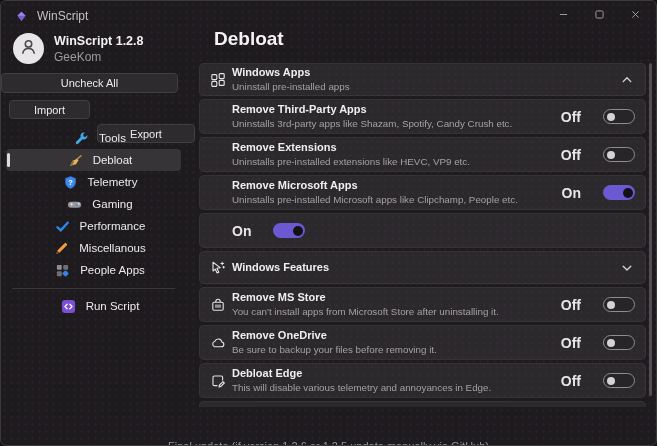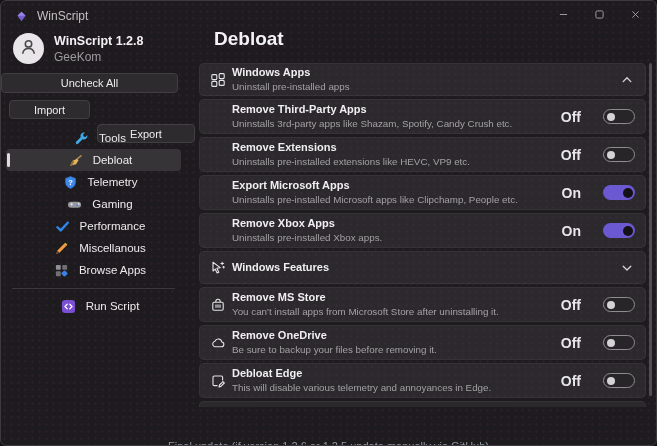--- a/index.html
+++ b/index.html
@@ -174,21 +174,21 @@
         </div>
         <div class="nav-item">
           <span class="nicon">
             <svg viewBox="0 0 16 16">
               <rect x="2" y="2" width="5.2" height="5.2" rx="1" fill="#8e8e93"></rect>
               <rect x="8.8" y="2" width="5.2" height="5.2" rx="1" fill="#6f6f74"></rect>
               <rect x="2" y="8.8" width="5.2" height="5.2" rx="1" fill="#6f6f74"></rect>
               <rect x="8.6" y="8.6" width="5.2" height="5.2" rx="1" transform="rotate(45 11.2 11.2)" fill="#3b82e6"></rect>
             </svg>
           </span>
-          <span class="nlabel">Browse Apps</span>
+          <span class="nlabel">People Apps</span>
         </div>
         <div class="nav-divider"></div>
         <div class="nav-item">
           <span class="nicon">
             <svg viewBox="0 0 16 16">
               <rect x="1" y="1" width="14" height="14" rx="3.5" fill="#7a4fd4"></rect>
               <path d="M6.6 5.6 4.2 8l2.4 2.4M9.4 5.6 11.8 8 9.4 10.4" fill="none" stroke="#fff" stroke-width="1.3" stroke-linecap="round" stroke-linejoin="round"></path>
             </svg>
           </span>
           <span class="nlabel">Run Script</span>
@@ -237,34 +237,30 @@
           <div class="rsub">Uninstalls pre-installed extensions like HEVC, VP9 etc.</div>
         </div>
         <span class="state">Off</span>
         <div class="switch off">
           <span class="knob"></span>
         </div>
       </div>
       <div class="row toggle">
         <span class="iconbox"></span>
         <div class="rtext">
-          <div class="rtitle">Export Microsoft Apps</div>
+          <div class="rtitle">Remove Microsoft Apps</div>
           <div class="rsub">Uninstalls pre-installed Microsoft apps like Clipchamp, People etc.</div>
         </div>
         <span class="state">On</span>
         <div class="switch on">
           <span class="knob"></span>
         </div>
       </div>
       <div class="row toggle">
         <span class="iconbox"></span>
-        <div class="rtext">
-          <div class="rtitle">Remove Xbox Apps</div>
-          <div class="rsub">Uninstalls pre-installed Xbox apps.</div>
-        </div>
         <span class="state">On</span>
         <div class="switch on">
           <span class="knob"></span>
         </div>
       </div>
       <div class="row section">
         <span class="iconbox">
           <svg viewBox="0 0 16 16">
             <path d="M3 2.2 10.2 7.6 6.9 8.3 8.8 12.2 7.1 13 5.2 9.1 3 11z" fill="none" stroke="#e6e4e6" stroke-width="1.1" stroke-linejoin="round"></path>
             <path d="M12.2 2.2v2.6M10.9 3.5h2.6M13.6 6.4v1.6M12.8 7.2h1.6" stroke="#e6e4e6" stroke-width="1" stroke-linecap="round"></path>

